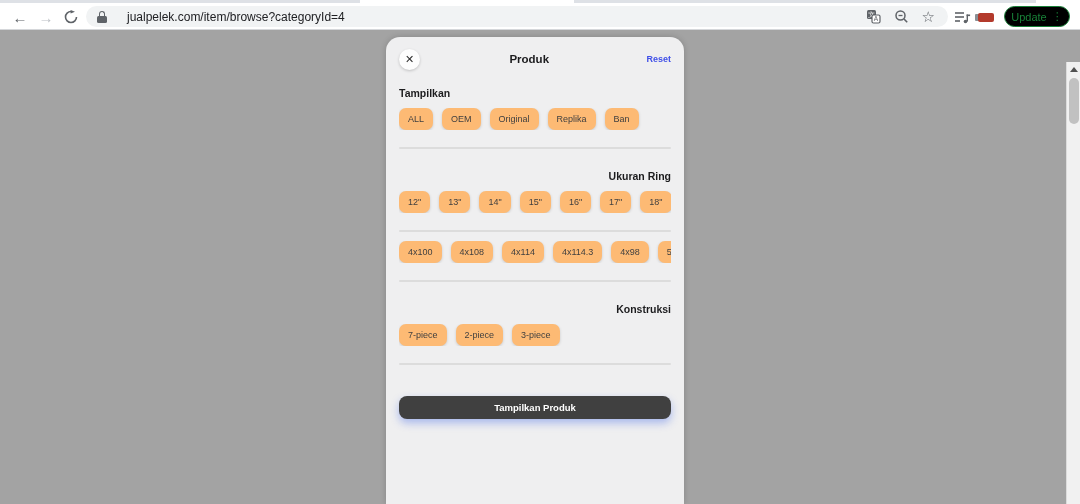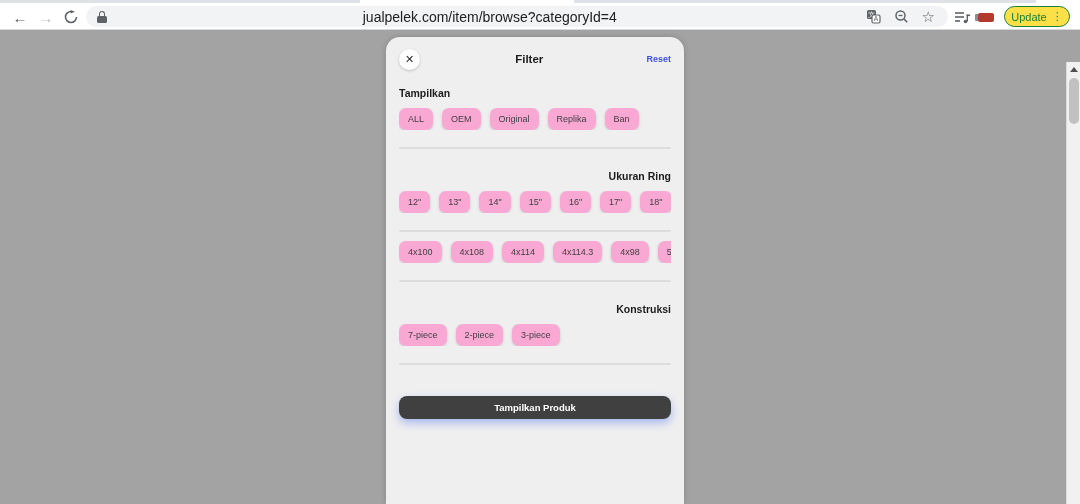--- a/index.html
+++ b/index.html
@@ -12,27 +12,27 @@
   .toolbar { position:absolute; top:3px; left:0; width:1080px; height:27px; background:#ffffff; border-bottom:1px solid #d5d7da; }
   .nav-ico { position:absolute; top:4px; width:20px; height:20px; display:flex; align-items:center; justify-content:center;
              font-size:15px; color:#5f6368; border-radius:50%; }
   .nav-ico.disabled { color:#bdc1c6; }
   .omnibox { position:absolute; left:86px; top:3px; width:862px; height:21px; background:#f1f3f4; border-radius:11px;
              display:flex; align-items:center; }
   .lock { margin-left:11px; width:10px; height:12px; position:relative; flex:0 0 auto; }
   .lock .body { position:absolute; bottom:0; left:0; width:10px; height:7px; background:#5f6368; border-radius:1.5px; }
   .lock .shackle { position:absolute; top:0; left:2px; width:6px; height:6px; border:1.5px solid #5f6368; border-bottom:none;
                    border-radius:4px 4px 0 0; }
-  .url { margin-left:7px; font-size:14px; color:#202124; white-space:nowrap; flex:1;text-align:center; }
+  .url { margin-left:20px; font-size:12px; color:#202124; white-space:nowrap; flex:1; }
   .omni-ico { flex:0 0 auto; margin-right:13px; color:#5f6368; display:flex; align-items:center; }
   .star { font-size:15px; color:#5f6368; }
   .right-ico { position:absolute; top:5px; color:#5f6368; }
   .ext-ico { position:absolute; top:10px; left:978px; width:16px; height:9px; background:#b33a2c; border-radius:2px; box-shadow:-4px 0 0 -1px #8a8f94; }
   .update-pill { position:absolute; left:1004px; top:3px; width:66px; height:21px; border:1.5px solid #188038; border-radius:11px;
-                 display:flex; align-items:center; justify-content:center; gap:5px; color:#188038; background:#fde047; }
+                 display:flex; align-items:center; justify-content:center; gap:5px; color:#188038; background:#000000; }
   .update-pill .txt { font-size:11px; }
   .update-pill .kebab { font-size:11px; line-height:1; }
 
   
   .page { position:absolute; top:31px; left:0; width:1080px; height:473px; background:#a3a3a3; }
 
   
   .scrollbar { position:absolute; top:31px; right:0; width:14px; height:473px; background:#f1f1f1; border-left:1px solid #dcdcdc; }
   .sb-arrow { position:absolute; left:3px; width:0; height:0; border-left:4px solid transparent; border-right:4px solid transparent; }
   .sb-up { top:5px; border-bottom:5px solid #505050; }
@@ -43,21 +43,21 @@
            border-radius:14px 14px 0 0; padding:11px 13px 0 13px; box-shadow:0 0 6px rgba(0,0,0,0.18); }
   .panel-header { display:flex; align-items:center; height:22px; }
   .close-btn { width:21px; height:21px; border-radius:50%; background:#fdfdfd; box-shadow:0 1px 3px rgba(0,0,0,0.2);
                display:flex; align-items:center; justify-content:center; font-size:11px; color:#2c2c2c; cursor:pointer; }
   .panel-title { flex:1; text-align:center; font-size:11.5px; font-weight:bold; color:#1c1c1e; }
   .reset-link { font-size:9px; font-weight:bold; color:#4050e8; cursor:pointer;margin-left:8px; }
 
   .sec-label { font-size:10.5px; font-weight:bold; color:#1c1c1e; margin-top:17px; }
   .sec-label.gap { margin-top:21px;text-align:right; }
   .chips { display:flex; gap:9px; margin-top:9px; overflow:hidden; white-space:nowrap; }
-  .chip { flex:0 0 auto; background:#f9a8d4; border-radius:7px; padding:6px 9px; font-size:9px; color:#3f3f3f;
+  .chip { flex:0 0 auto; background:#fdba74; border-radius:7px; padding:6px 9px; font-size:9px; color:#3f3f3f;
           box-shadow:0 1px 3px rgba(0,0,0,0.16); cursor:pointer; }
   .divider { height:2px; background:#dcdcdc; border-radius:1px; margin-top:17px; }
 
   .submit-btn { display:block; width:100%; margin-top:31px; height:23px; background:#404040; border:none; border-radius:8px;
                 color:#ffffff; font-weight:bold; font-size:9.5px; font-family:"Liberation Sans", sans-serif;
                 box-shadow:0 4px 9px rgba(35,81,229,0.35); cursor:pointer; }
 
   svg { display:block; }
 </style>
 </head>
@@ -119,21 +119,21 @@
     <span class="txt">Update</span>
     <span class="kebab">⋮</span>
   </div>
 </div>
 
 <div class="page">
 
   <div class="panel">
     <div class="panel-header">
       <div class="close-btn">✕</div>
-      <div class="panel-title">Filter</div>
+      <div class="panel-title">Produk</div>
       <div class="reset-link">Reset</div>
     </div>
 
     <div class="sec-label">Tampilkan</div>
     <div class="chips">
         <span class="chip">ALL</span>
         <span class="chip">OEM</span>
         <span class="chip">Original</span>
         <span class="chip">Replika</span>
         <span class="chip">Ban</span>

